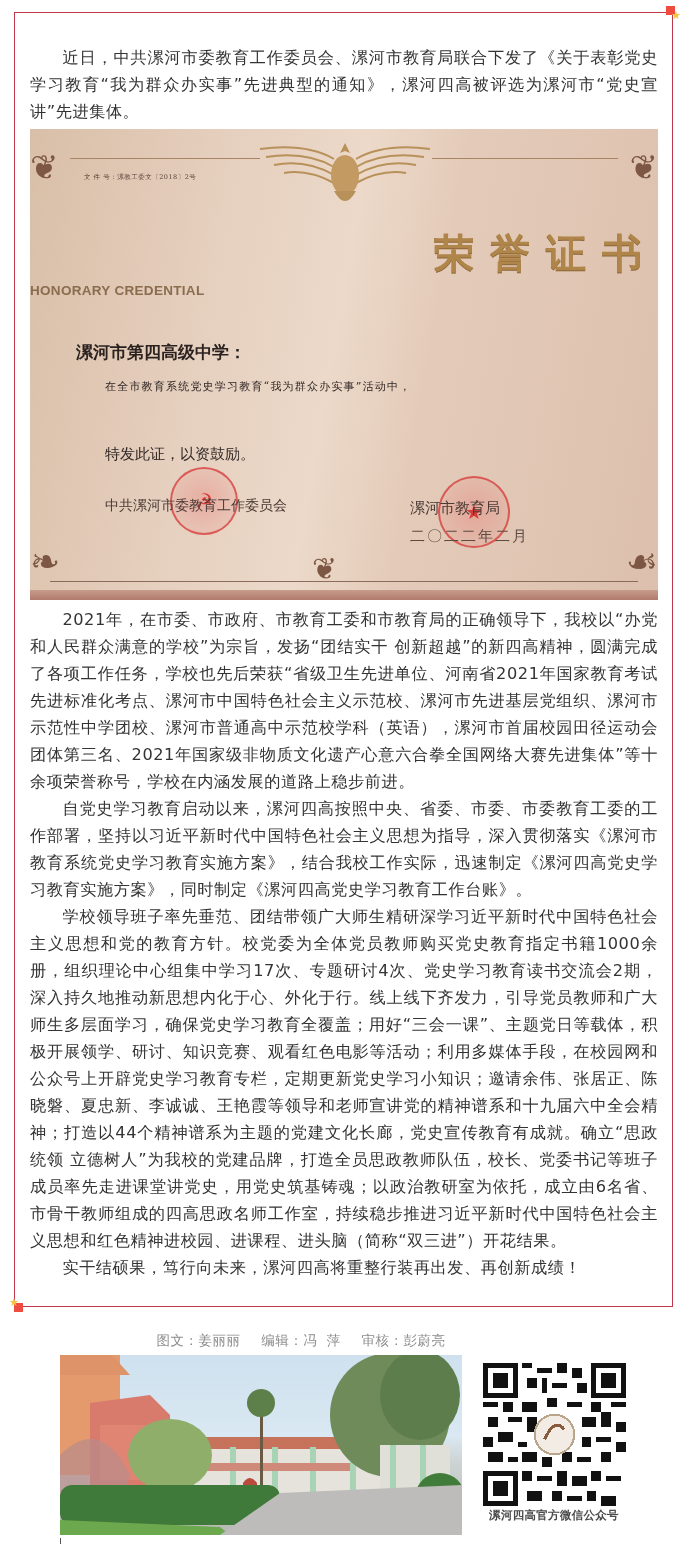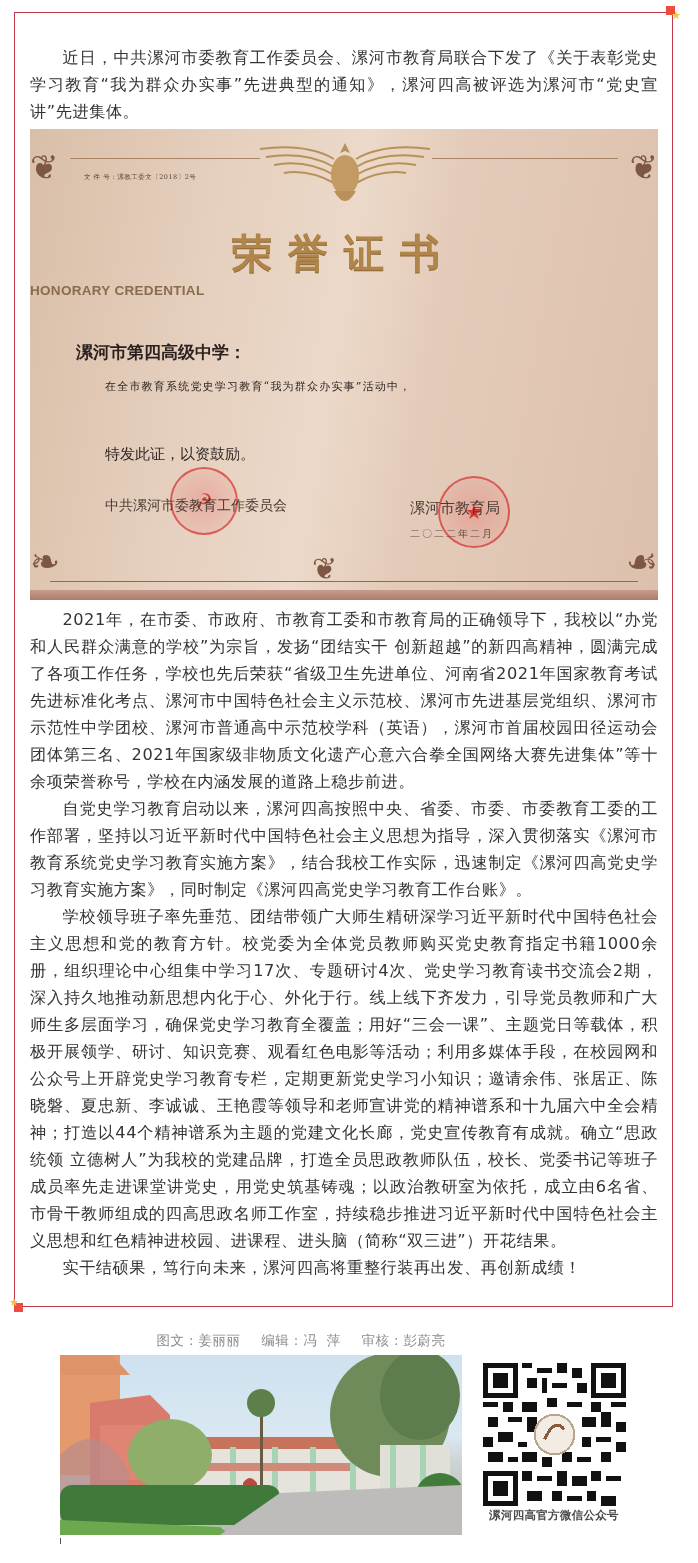--- a/index.html
+++ b/index.html
@@ -11,32 +11,32 @@
   .corner-star { position: absolute; width: 10px; height: 10px; color: #f6c342; font-size: 11px; line-height: 10px; }
   .content { position: absolute; left: 30px; top: 30px; width: 628px; }
   p.para { margin: 0; font-size: 16.2px; line-height: 27px; letter-spacing: 0.55px; text-align: justify; text-indent: 2em; color: #333; }
   p.first { margin-top: 14px; }
   .cert { position: relative; width: 628px; height: 471px; margin: 4px 0 6px 0;
           background: linear-gradient(100deg, #d9bfa8 0%, #e6d0bf 30%, #ecd9c9 48%, #e4cbb9 62%, #dcc0ad 100%);
           overflow: hidden; }
   .cert .line-top { position: absolute; top: 29px; height: 1px; background: #a98465; }
   .cert .wing { position: absolute; top: 10px; left: 226px; width: 178px; height: 72px; }
   .cert .docno { position: absolute; left: 54px; top: 44px; font-size: 6.5px; color: #5a4438; font-family: "DejaVu Serif", serif; letter-spacing: 0.5px; }
-  .cert .title { position: absolute; left: 0; width: 100%; top: 97px; text-align: center; font-family: "DejaVu Serif", serif;
+  .cert .title { position: absolute; left: 0; width: 100%; top: 97px; text-align: right; font-family: "DejaVu Serif", serif;
                  font-size: 40px; letter-spacing: 16px; color: #b0854a; font-weight: bold; text-shadow: 0 1px 0 #8c6636; }
   .cert .subtitle { position: absolute; left: 0; width: 100%; top: 154px; text-align: left; font-family: "Liberation Sans", sans-serif;
                     font-size: 13.5px; font-weight: bold; color: #8a6c4e; letter-spacing: 0.3px; }
   .cert .recipient { position: absolute; left: 46px; top: 212px; font-family: "DejaVu Serif", serif; font-size: 17px; font-weight: bold; color: #2b2220; }
   .cert .body1 { position: absolute; left: 75px; top: 250px; font-family: "DejaVu Serif", serif; font-size: 11px; color: #2f2624; letter-spacing: 1.2px; white-space: nowrap; }
   .cert .body2 { position: absolute; left: 40px; top: 284px; font-family: "DejaVu Serif", serif; font-size: 17px; color: #2f2624; letter-spacing: 1.2px; white-space: nowrap; }
   .cert .body2 b { font-weight: bold; }
   .cert .body3 { position: absolute; left: 75px; top: 316px; font-family: "DejaVu Sans", sans-serif; font-size: 15px; color: #2f2624; }
   .cert .issuer1 { position: absolute; left: 75px; top: 368px; font-family: "DejaVu Serif", serif; font-size: 14px; color: #4a3a34; }
   .cert .issuer2 { position: absolute; left: 380px; top: 370px; font-family: "DejaVu Serif", serif; font-size: 15px; color: #4a3a34; }
-  .cert .date { position: absolute; left: 380px; top: 398px; font-family: "DejaVu Serif", serif; font-size: 10px; color: #5d4a42; letter-spacing: 2px; }
+  .cert .date { position: absolute; left: 380px; top: 398px; font-family: "DejaVu Serif", serif; font-size: 15px; color: #5d4a42; letter-spacing: 2px; }
   .seal { position: absolute; border-radius: 50%; border: 2px solid rgba(214,56,56,0.75);
           background: radial-gradient(circle, rgba(232,90,90,0.30) 0%, rgba(232,90,90,0.15) 60%, rgba(232,90,90,0.05) 100%); }
   .seal .star { position: absolute; left: 50%; top: 50%; transform: translate(-50%,-50%); color: rgba(210,40,40,0.85); font-size: 20px; }
   .cert .bottom-edge { position: absolute; bottom: 0; left: 0; width: 100%; height: 10px; background: linear-gradient(#c79c8c, #b07a6c); }
   .cert .bottom-line { position: absolute; bottom: 18px; left: 20px; right: 20px; height: 1px; background: #8b6b5a; }
   .orn { position: absolute; color: #7d5744; font-family: "DejaVu Serif", serif; }
 
   .credits { position: absolute; top: 1332px; left: 0; width: 602px; text-align: center; font-size: 13.5px; color: #8c8c8c; letter-spacing: 0.5px; }
   .credits span { margin: 0 8px; }
   .campus { position: absolute; left: 60px; top: 1355px; width: 402px; height: 180px; overflow: hidden;

